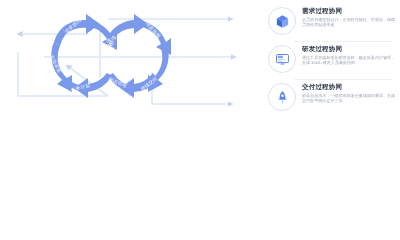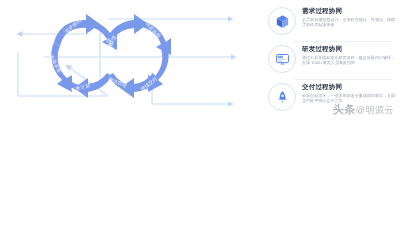--- a/index.html
+++ b/index.html
@@ -240,17 +240,14 @@
           <path d="M10.2 17 L13.8 17 L12 21.4 Z" fill="#a9c2f7"></path>
         </svg>
       </div>
       <div class="feature-text">
         <div class="feature-title">交付过程协同</div>
         <div class="feature-desc">部署自动流水，一键发布回滚全集成回归测试，支撑交付效率同比提升三倍</div>
       </div>
     </div>
   </div>
 
-  <div id="watermark">
-    <span>头条</span><span class="wm-at">@明源云</span>
-  </div>
 
 </div>
 
 </body></html>

